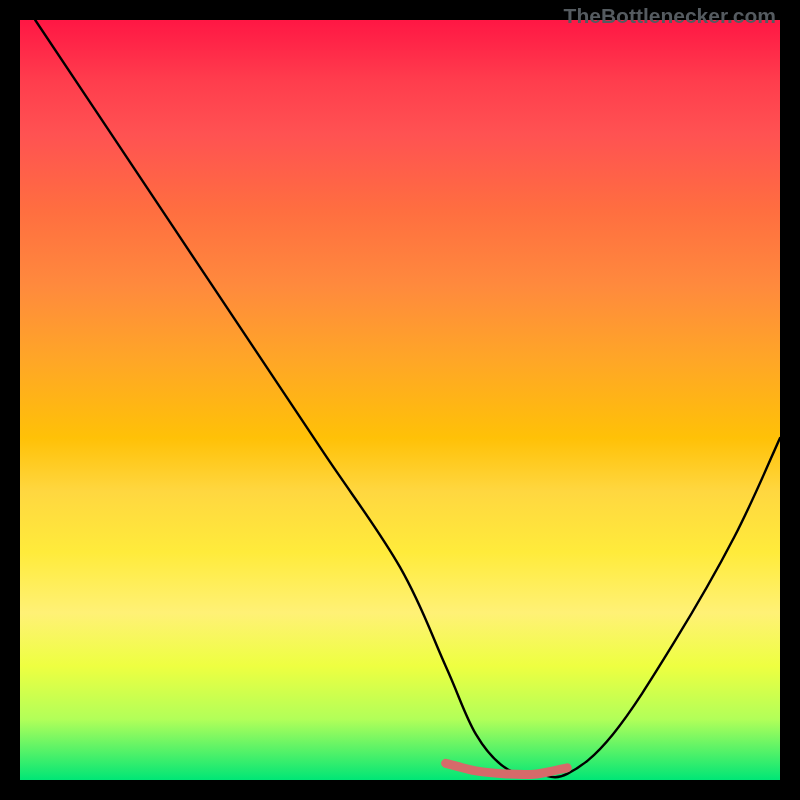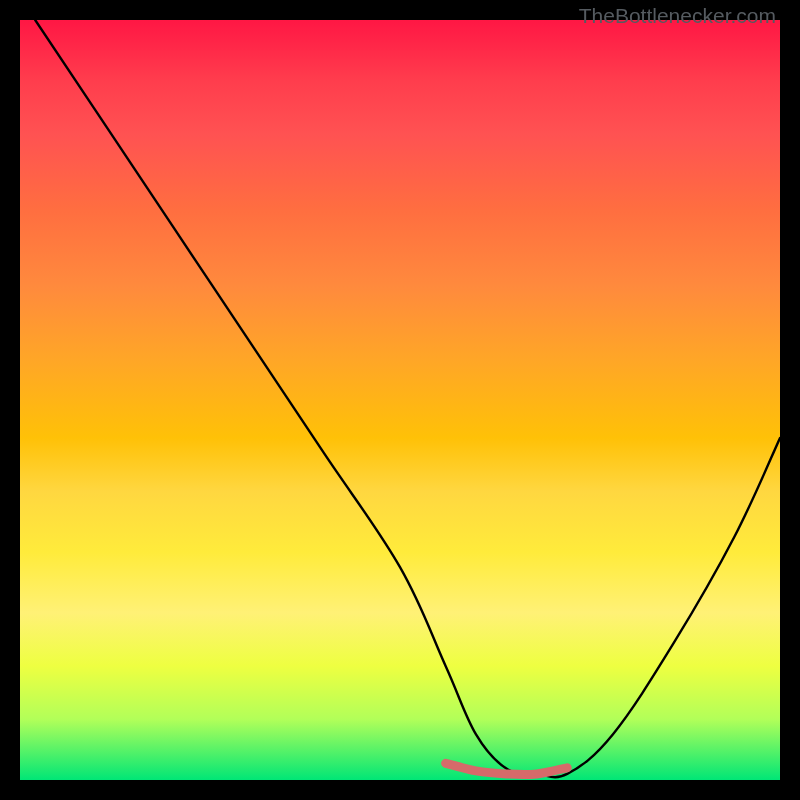--- a/index.html
+++ b/index.html
@@ -39,21 +39,21 @@
       #00e676 100%
     );
   }
   .attribution {
     position: absolute;
     top: 4px;
     right: 24px;
     font-family: Arial, sans-serif;
     font-size: 21px;
     color: #555b60;
-    font-weight: 400;
+    font-weight: 700;
     z-index: 10;
   }
   svg.overlay {
     position: absolute;
     left: 0;
     top: 0;
     width: 100%;
     height: 100%;
     z-index: 5;
   }

